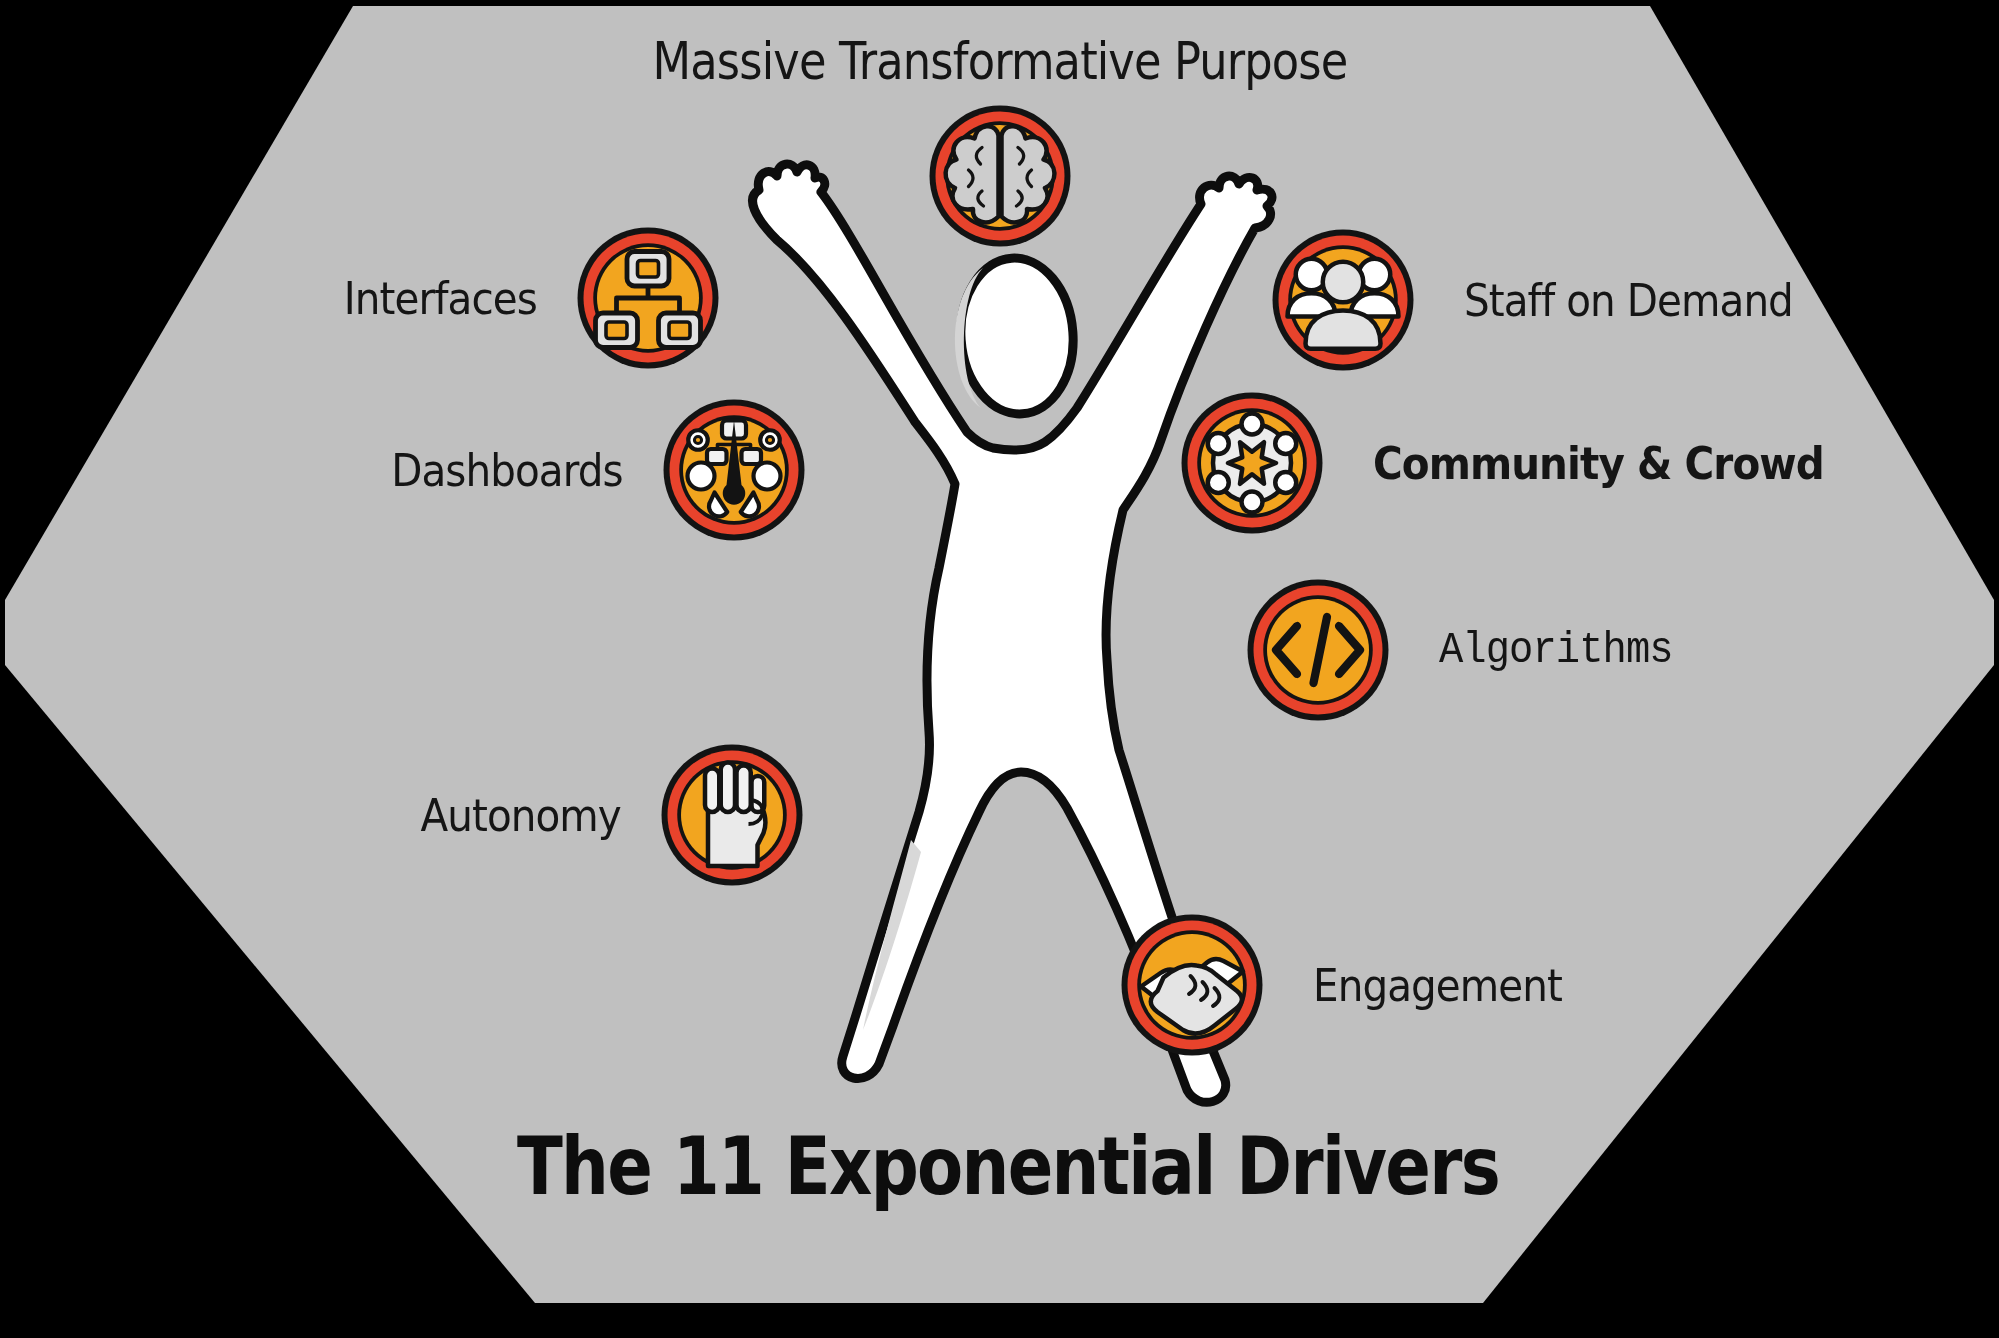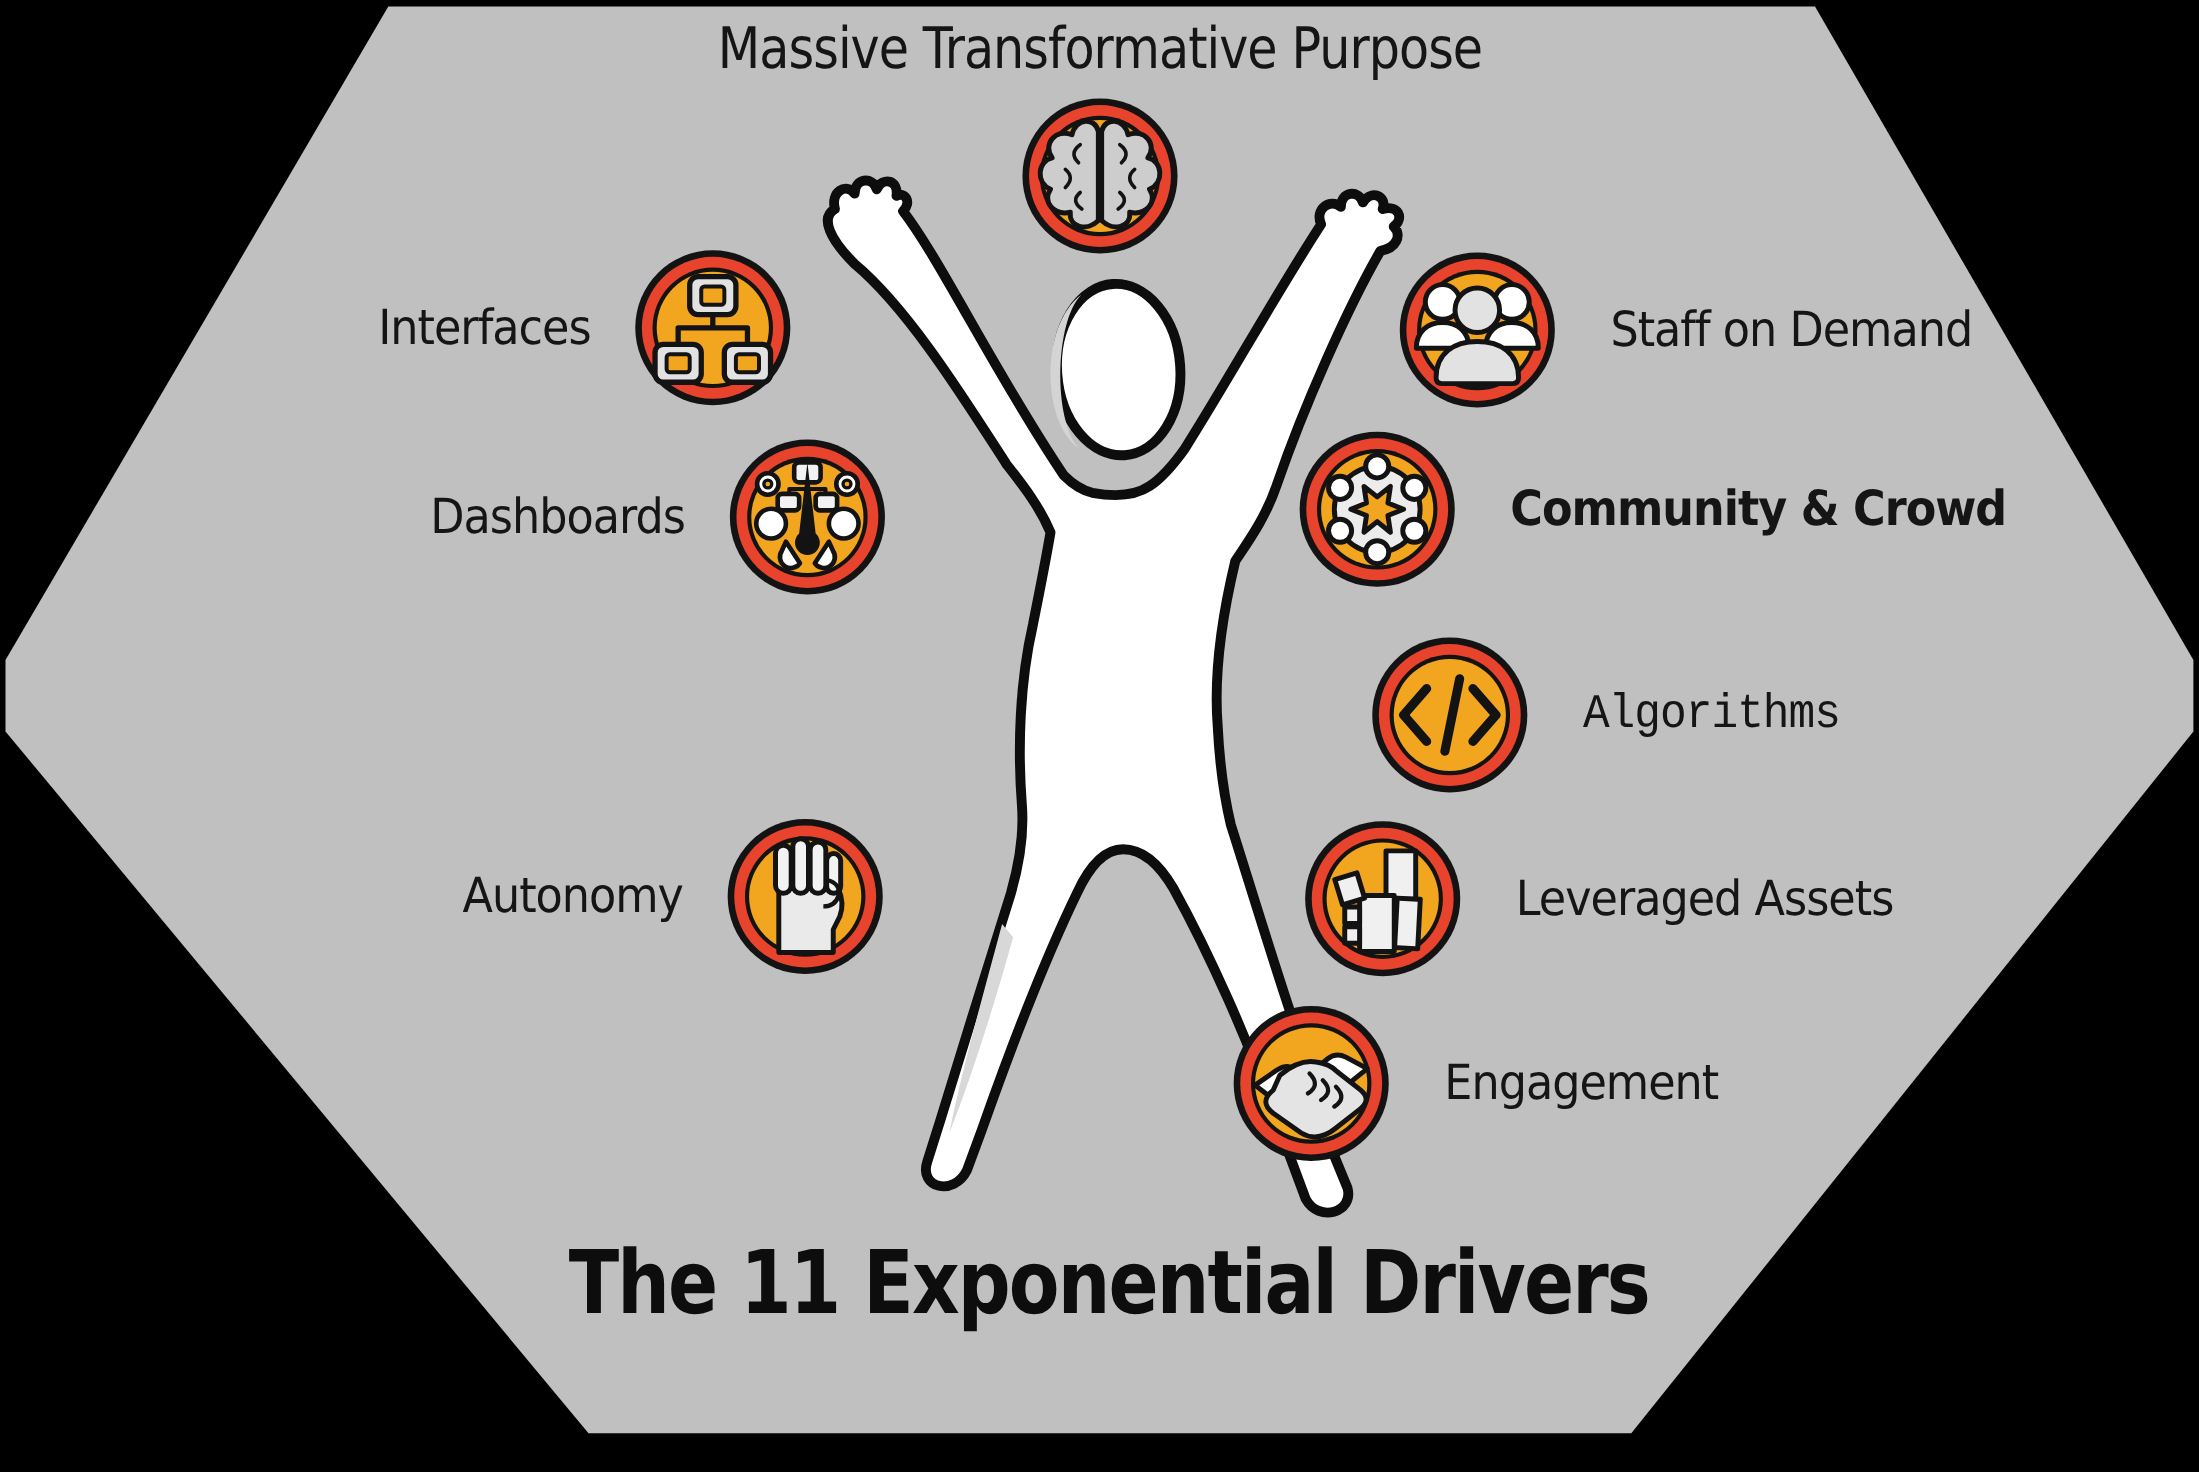--- a/index.html
+++ b/index.html
@@ -50,21 +50,21 @@
              C290 632 276 646 264 672 C234 734 202 818 178 886
              L164 924 C152 948 120 940 128 916 L140 878
              C160 812 184 736 204 672 C212 644 216 618 214 592
              C210 540 212 480 224 428 C230 398 236 368 240 344
              C230 320 214 300 200 282 C160 220 110 140 62 100 Z" fill="#FFFFFF" stroke="#0d0d0d" stroke-width="9" stroke-linejoin="round"></path>
     <path d="M196 700 C180 760 160 830 148 890 C168 840 190 770 206 712 Z" fill="#D8D8D8" stroke="none"></path>
     <ellipse cx="302" cy="196" rx="56" ry="78" transform="rotate(-4 302 196)" fill="#FFFFFF" stroke="#0d0d0d" stroke-width="9"></ellipse>
     <path d="M268 128 C244 152 242 242 266 268 C232 244 230 156 268 128 Z" fill="#D4D4D4" stroke="none"></path>
   </svg>
 
-  <div class="driver top" style="left: 925px; top: 85px; text-align: center;">
+  <div class="driver top" style="left: 925px; top: 101px; text-align: center;">
       <div class="badge">
         <svg viewBox="0 0 100 100">
           <circle cx="50" cy="50" r="47" fill="#131313"></circle>
 <circle cx="50" cy="50" r="43" fill="#E8432C"></circle>
 <circle cx="50" cy="50" r="36.5" fill="#131313"></circle>
 <circle cx="50" cy="50" r="34" fill="#F2A51F"></circle>
           <g stroke="#131313" stroke-width="3" stroke-linejoin="round" stroke-linecap="round">
  <g fill="#CDCDCD">
   <path d="M49 77 C42 84 31 81 32 72 C22 74 15 66 20 58 C11 54 12 41 21 39 C15 31 23 21 33 25 C35 15 47 14 49 23 Z"></path>
   <path d="M51 77 C58 84 69 81 68 72 C78 74 85 66 80 58 C89 54 88 41 79 39 C85 31 77 21 67 25 C65 15 53 14 51 23 Z"></path>
@@ -216,39 +216,20 @@
   <rect x="42.5" y="15" width="9.5" height="33" rx="4.7"></rect>
   <rect x="53" y="17" width="9.5" height="31" rx="4.7"></rect>
   <rect x="63" y="24" width="8.5" height="24" rx="4.2"></rect>
  </g>
  <path d="M63 40 q9 2 7 10 q-2 6 -9 6" fill="none" stroke-width="2.6"></path>
           </g>
         </svg>
       </div>
       <span class="driver-label">Autonomy</span>
     </div>
-    <div class="driver right" style="left: 1182px; top: 742px;">
-      <div class="badge">
-        <svg viewBox="0 0 100 100">
-          <circle cx="50" cy="50" r="47" fill="#131313"></circle>
-<circle cx="50" cy="50" r="43" fill="#E8432C"></circle>
-<circle cx="50" cy="50" r="36.5" fill="#131313"></circle>
-<circle cx="50" cy="50" r="34" fill="#F2A51F"></circle>
-          <g stroke="#131313" stroke-width="3" stroke-linejoin="round" fill="#F0F0F0">
- <rect x="52" y="21" width="18" height="41"></rect>
- <rect x="36" y="48" width="21" height="34"></rect>
- <rect x="58" y="50" width="14" height="30" transform="rotate(3 65 65)"></rect>
- <rect x="23" y="36" width="14" height="16" transform="rotate(-17 30 44)"></rect>
- <rect x="27" y="55" width="9" height="10"></rect>
- <rect x="27" y="67" width="9" height="10"></rect>
-          </g>
-        </svg>
-      </div>
-      <span class="driver-label">Leveraged Assets</span>
-    </div>
     <div class="driver right" style="left: 1117px; top: 910px;">
       <div class="badge">
         <svg viewBox="0 0 100 100">
           <circle cx="50" cy="50" r="47" fill="#131313"></circle>
 <circle cx="50" cy="50" r="43" fill="#E8432C"></circle>
 <circle cx="50" cy="50" r="36.5" fill="#131313"></circle>
 <circle cx="50" cy="50" r="34" fill="#F2A51F"></circle>
           <g stroke="#131313" stroke-width="3" stroke-linejoin="round">
  <path d="M16 51 l13 -9 q6 -4 11 -1 l7 5 -12 11 q-5 4 -10 1 z" fill="#FFFFFF"></path>
  <path d="M84 41 l-13 -7 q-6 -3 -11 1 l-7 6 10 8 q6 4 11 0 z" fill="#FFFFFF"></path>

